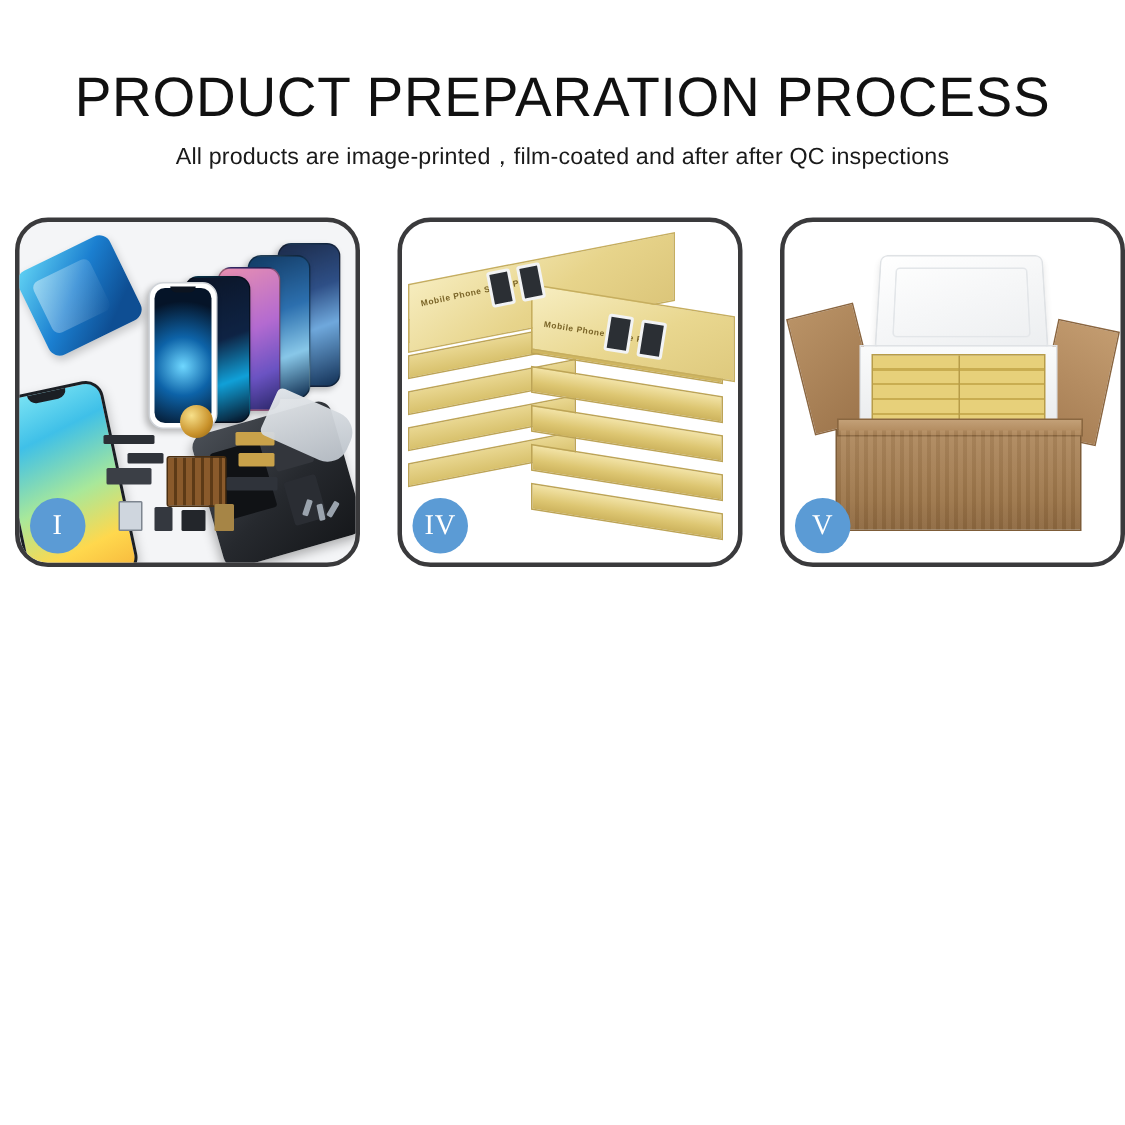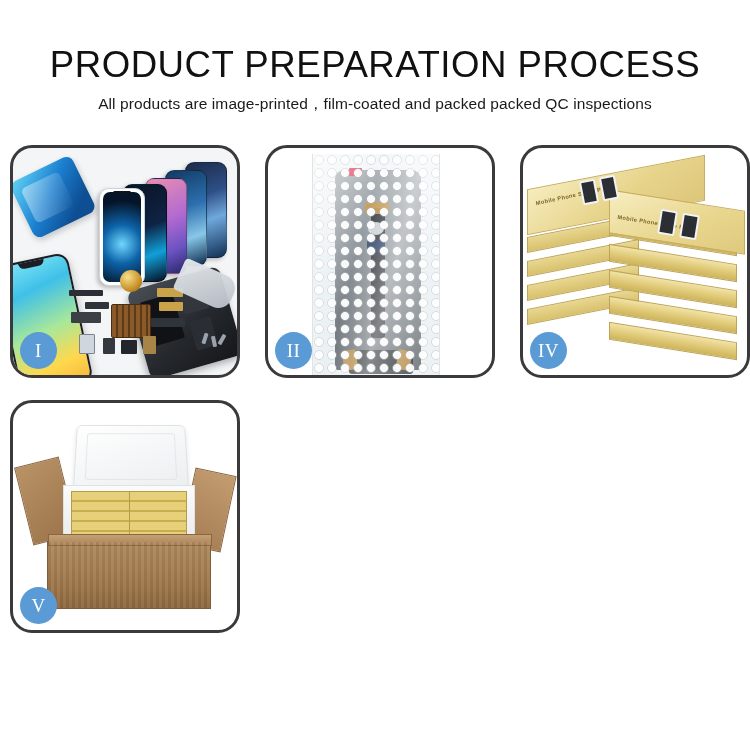--- a/index.html
+++ b/index.html
@@ -391,21 +391,21 @@
     transform: skewY(-4deg);
   }
 </style>
 </head>
 <body>
 
 <div class="page">
 
   <div class="header">
     <div class="title">PRODUCT PREPARATION PROCESS</div>
-    <div class="subtitle">All products are image-printed，film-coated and packed packed QC inspections</div>
+    <div class="subtitle">All products are image-printed，film-coated and after after QC inspections</div>
   </div>
 
   <div class="grid">
 
     <div class="panel p1">
       <div class="photo">
         <div class="blueflex"></div>
         <div class="lcdstack">
           <div class="scr s5"></div>
           <div class="scr s4"></div>
@@ -439,38 +439,20 @@
         <div class="tool"></div>
         <div class="screws">
           <b></b>
           <b></b>
           <b></b>
         </div>
       </div>
       <div class="badge">I</div>
     </div>
 
-    <div class="panel p2">
-      <div class="photo">
-        <div class="wrap">
-          <div class="lcd"></div>
-          <div class="pinklabel"></div>
-          <div class="cable"></div>
-          <div class="conn1"></div>
-          <div class="conn2"></div>
-          <div class="conn3"></div>
-          <div class="botA"></div>
-          <div class="tabL"></div>
-          <div class="tabR"></div>
-          <div class="bubbles"></div>
-          <div class="sheen"></div>
-        </div>
-      </div>
-      <div class="badge">II</div>
-    </div>
 
 
     <div class="panel p4">
       <div class="photo">
         <div class="stack">
           <div class="bx bl bl5"></div>
           <div class="bx bl bl4"></div>
           <div class="bx bl bl3"></div>
           <div class="bx bl bl2"></div>
           <div class="bx bl bl1"></div>

